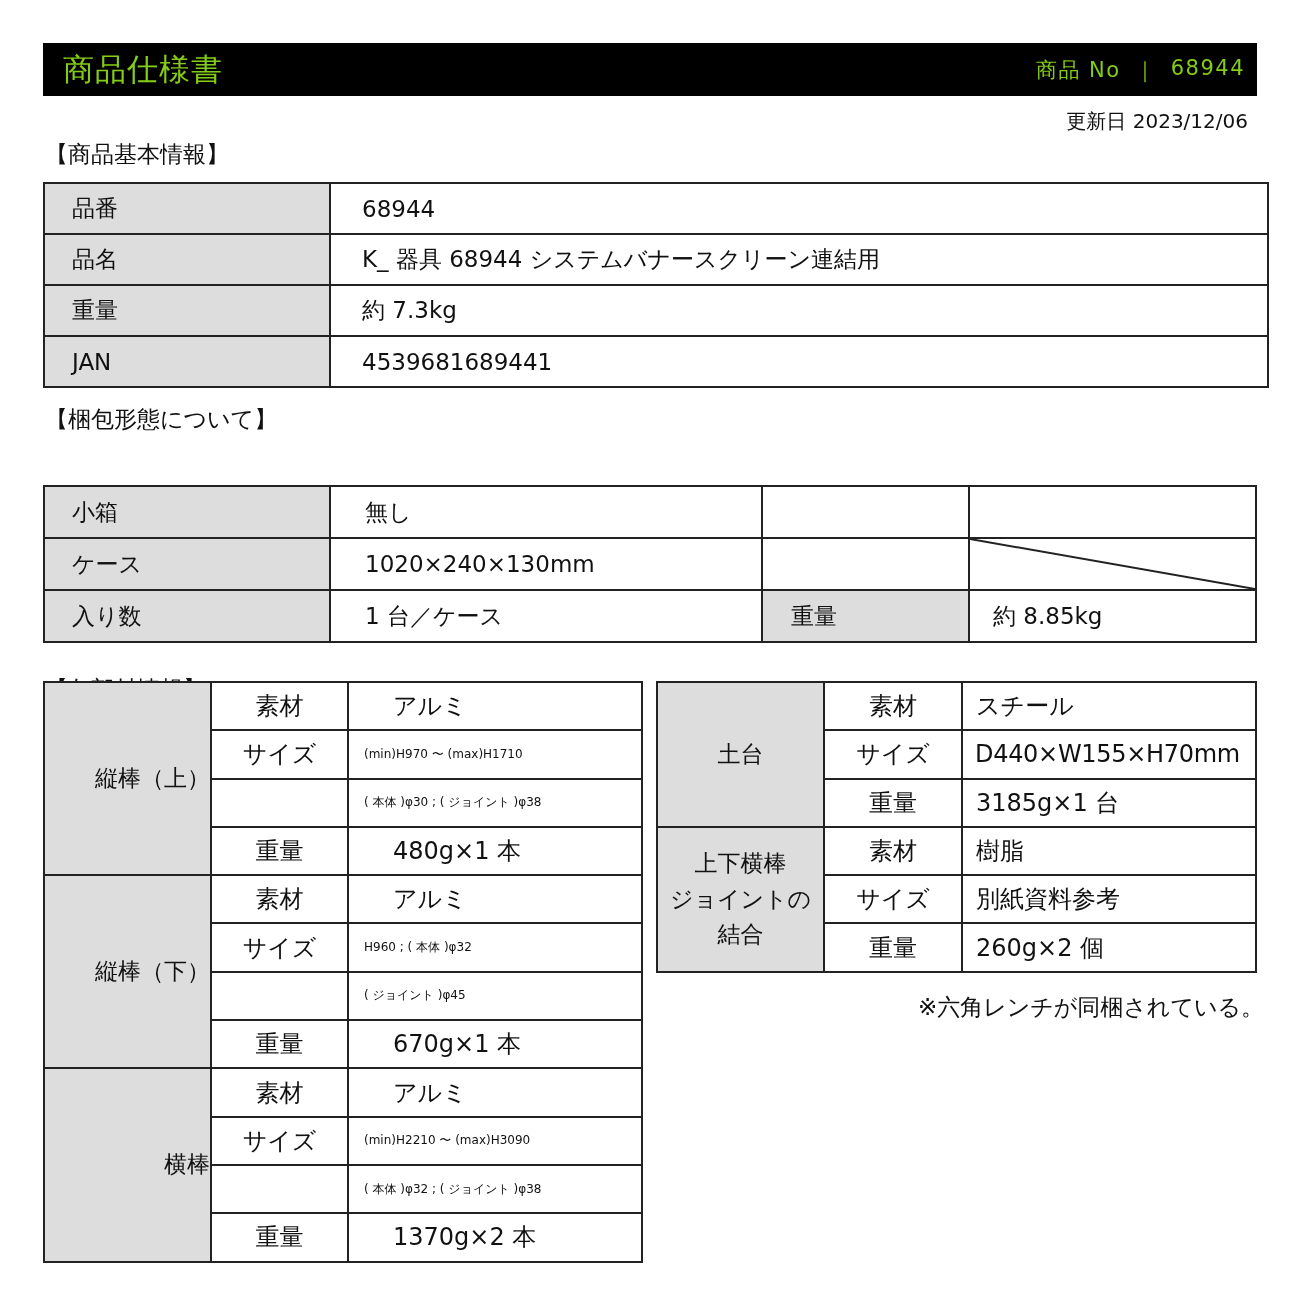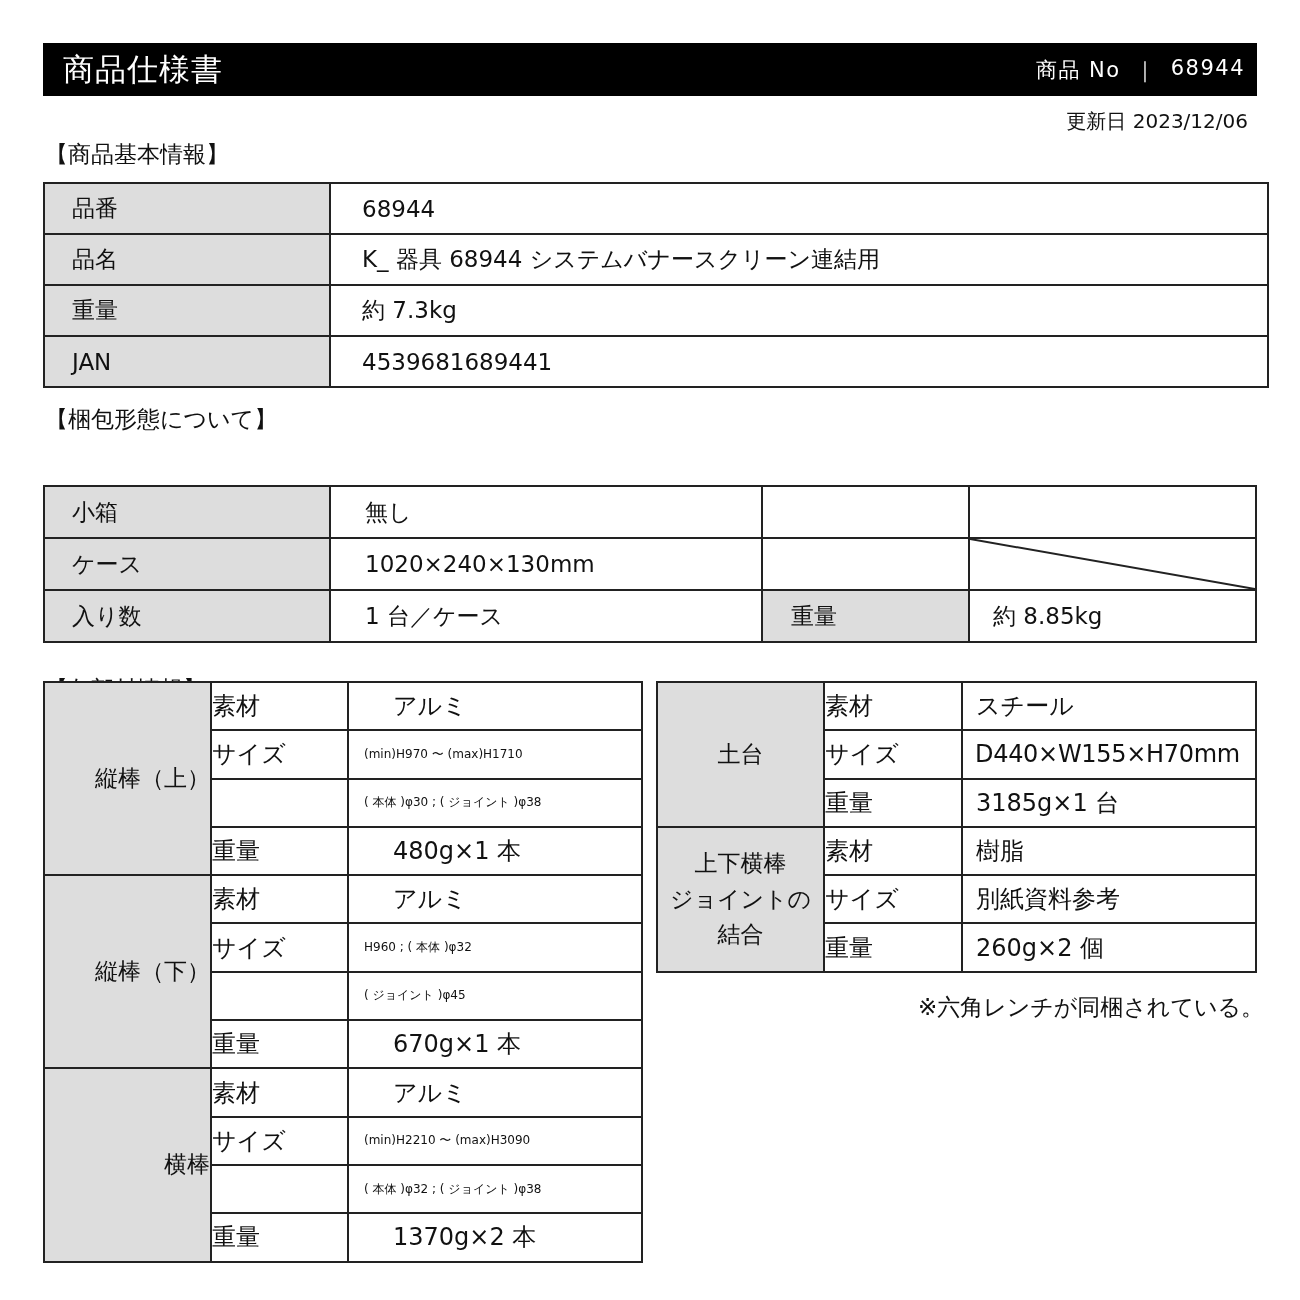--- a/index.html
+++ b/index.html
@@ -1,42 +1,42 @@
 <!DOCTYPE html>
 <html><head>
 <meta charset="utf-8">
 <style>
   * { box-sizing: border-box; margin: 0; padding: 0; }
   html, body { width: 1300px; height: 1300px; background: #ffffff; overflow: hidden; }
   body { position: relative; font-family: "DejaVu Sans", "Liberation Sans", sans-serif; color: #111; }
 
   .header-bar {
     position: absolute; left: 43px; top: 43px; width: 1214px; height: 53px;
-    background: #000; color: #ffffff; display: flex; align-items: center; justify-content: space-between;
+    background: #000; color: #84cc16; display: flex; align-items: center; justify-content: space-between;
     padding: 0 12px 0 20px;
   }
   .header-title { font-size: 31px; letter-spacing: 1px; font-weight: normal; }
   .header-no { font-size: 21px; letter-spacing: 1.5px; display: flex; align-items: flex-start; gap: 14px; }
   .header-no .sep { font-weight: 200; }
 
   .updated { position: absolute; right: 52px; top: 108px; font-size: 20px; }
   .section-title { position: absolute; left: 45px; font-size: 23px; }
 
   table { position: absolute; border-collapse: collapse; table-layout: fixed; }
   td { border: 2px solid #222; font-size: 23px; vertical-align: middle; overflow: hidden; white-space: nowrap; }
   td.lbl { background: #dddddd; }
   .t1 td { height: 51px; padding-left: 27px; }
   .t1 td.val { padding-left: 31px; }
   .t2 td { height: 52px; padding-left: 27px; }
   .t2 td.val { padding-left: 34px; }
   .t2 td.lbl2 { padding-left: 28px; }
 
   .parts td { height: 48.3px; }
   .parts td.group { text-align: center; font-size: 23px; padding: 0; line-height: 1.55; }
-  .parts td.attr { font-size: 24px; padding: 0; background: #fff; margin-top: 42px; }
+  .parts td.attr { text-align: center; font-size: 24px; padding: 0; background: #fff; margin-top: 42px; }
   .parts td.v { padding-left: 44px; font-size: 24px; }
   .parts td.vs { padding-left: 15px; font-size: 12px; }
   .parts-r td.v { padding-left: 13px; font-size: 24px; }
   .parts-l td.group { text-align: right; padding-left: 38px; }
 
   .diag { position: relative; padding: 0 !important; }
   .diag svg { position: absolute; left: 0; top: 0; width: 100%; height: 100%; }
 
   .note { position: absolute; right: 36px; top: 992px; font-size: 23px; }
 </style>

